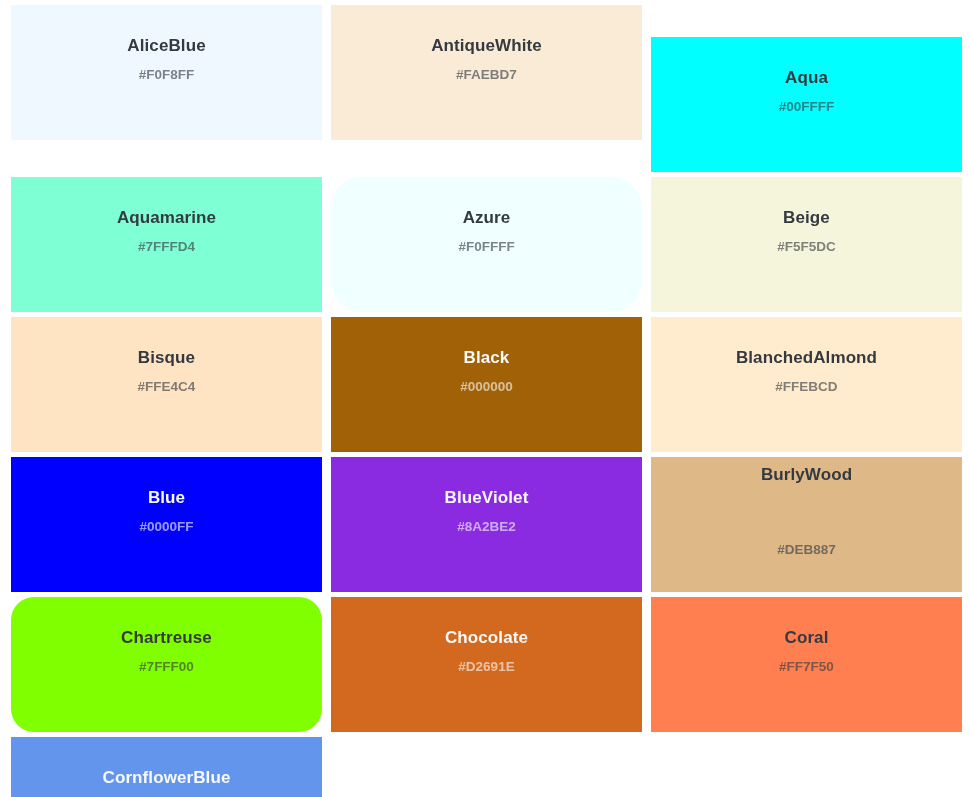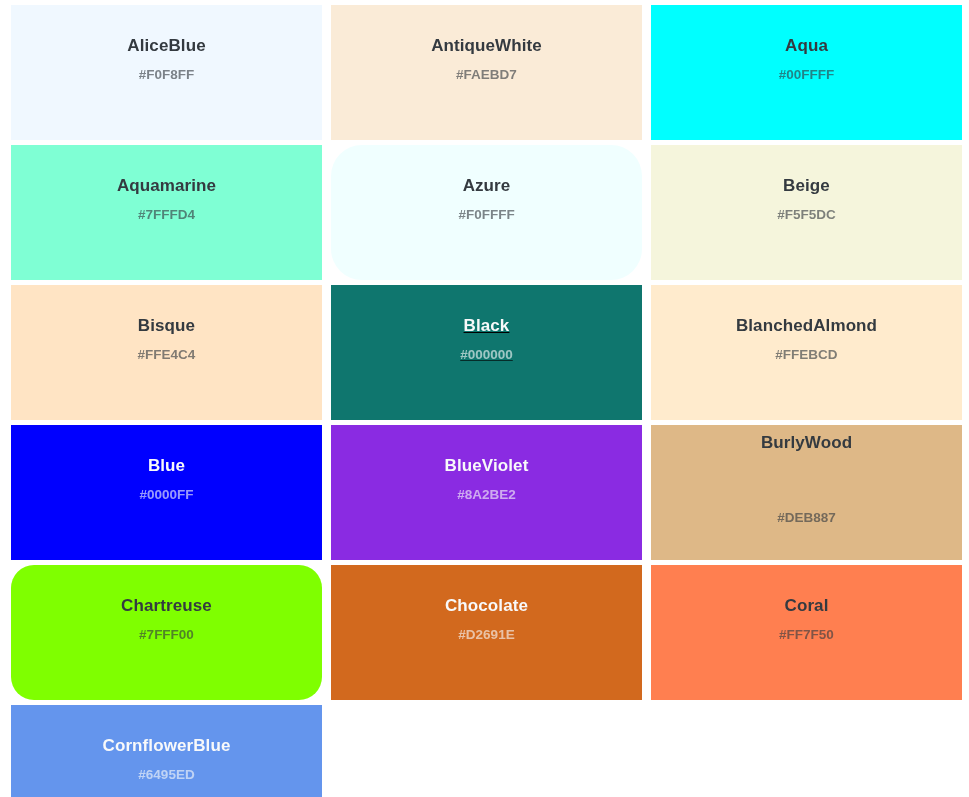--- a/index.html
+++ b/index.html
@@ -64,41 +64,41 @@
 
 <div class="swatch-grid">
     <div class="swatch text-dark" style="background-color: rgb(240, 248, 255);">
       <div class="swatch-name">AliceBlue</div>
       <div class="swatch-hex">#F0F8FF</div>
     </div>
     <div class="swatch text-dark" style="background-color: rgb(250, 235, 215);">
       <div class="swatch-name">AntiqueWhite</div>
       <div class="swatch-hex">#FAEBD7</div>
     </div>
-    <div class="swatch text-dark" style="background-color: rgb(0, 255, 255);">
+    <div class="swatch text-dark" style="background-color: rgb(0, 255, 255); margin-top: 32px;">
       <div class="swatch-name">Aqua</div>
       <div class="swatch-hex">#00FFFF</div>
     </div>
     <div class="swatch text-dark" style="background-color: rgb(127, 255, 212);">
       <div class="swatch-name">Aquamarine</div>
       <div class="swatch-hex">#7FFFD4</div>
     </div>
     <div class="swatch text-dark" style="background-color: rgb(240, 255, 255); border-radius: 31px;">
       <div class="swatch-name">Azure</div>
       <div class="swatch-hex">#F0FFFF</div>
     </div>
     <div class="swatch text-dark" style="background-color: rgb(245, 245, 220);">
       <div class="swatch-name">Beige</div>
       <div class="swatch-hex">#F5F5DC</div>
     </div>
     <div class="swatch text-dark" style="background-color: rgb(255, 228, 196);">
       <div class="swatch-name">Bisque</div>
       <div class="swatch-hex">#FFE4C4</div>
     </div>
-    <div class="swatch text-light" style="background-color: #0f766e; text-decoration: underline;">
+    <div class="swatch text-light" style="background-color: #a16207;">
       <div class="swatch-name">Black</div>
       <div class="swatch-hex">#000000</div>
     </div>
     <div class="swatch text-dark" style="background-color: rgb(255, 235, 205);">
       <div class="swatch-name">BlanchedAlmond</div>
       <div class="swatch-hex">#FFEBCD</div>
     </div>
     <div class="swatch text-light" style="background-color: rgb(0, 0, 255);">
       <div class="swatch-name">Blue</div>
       <div class="swatch-hex">#0000FF</div>

